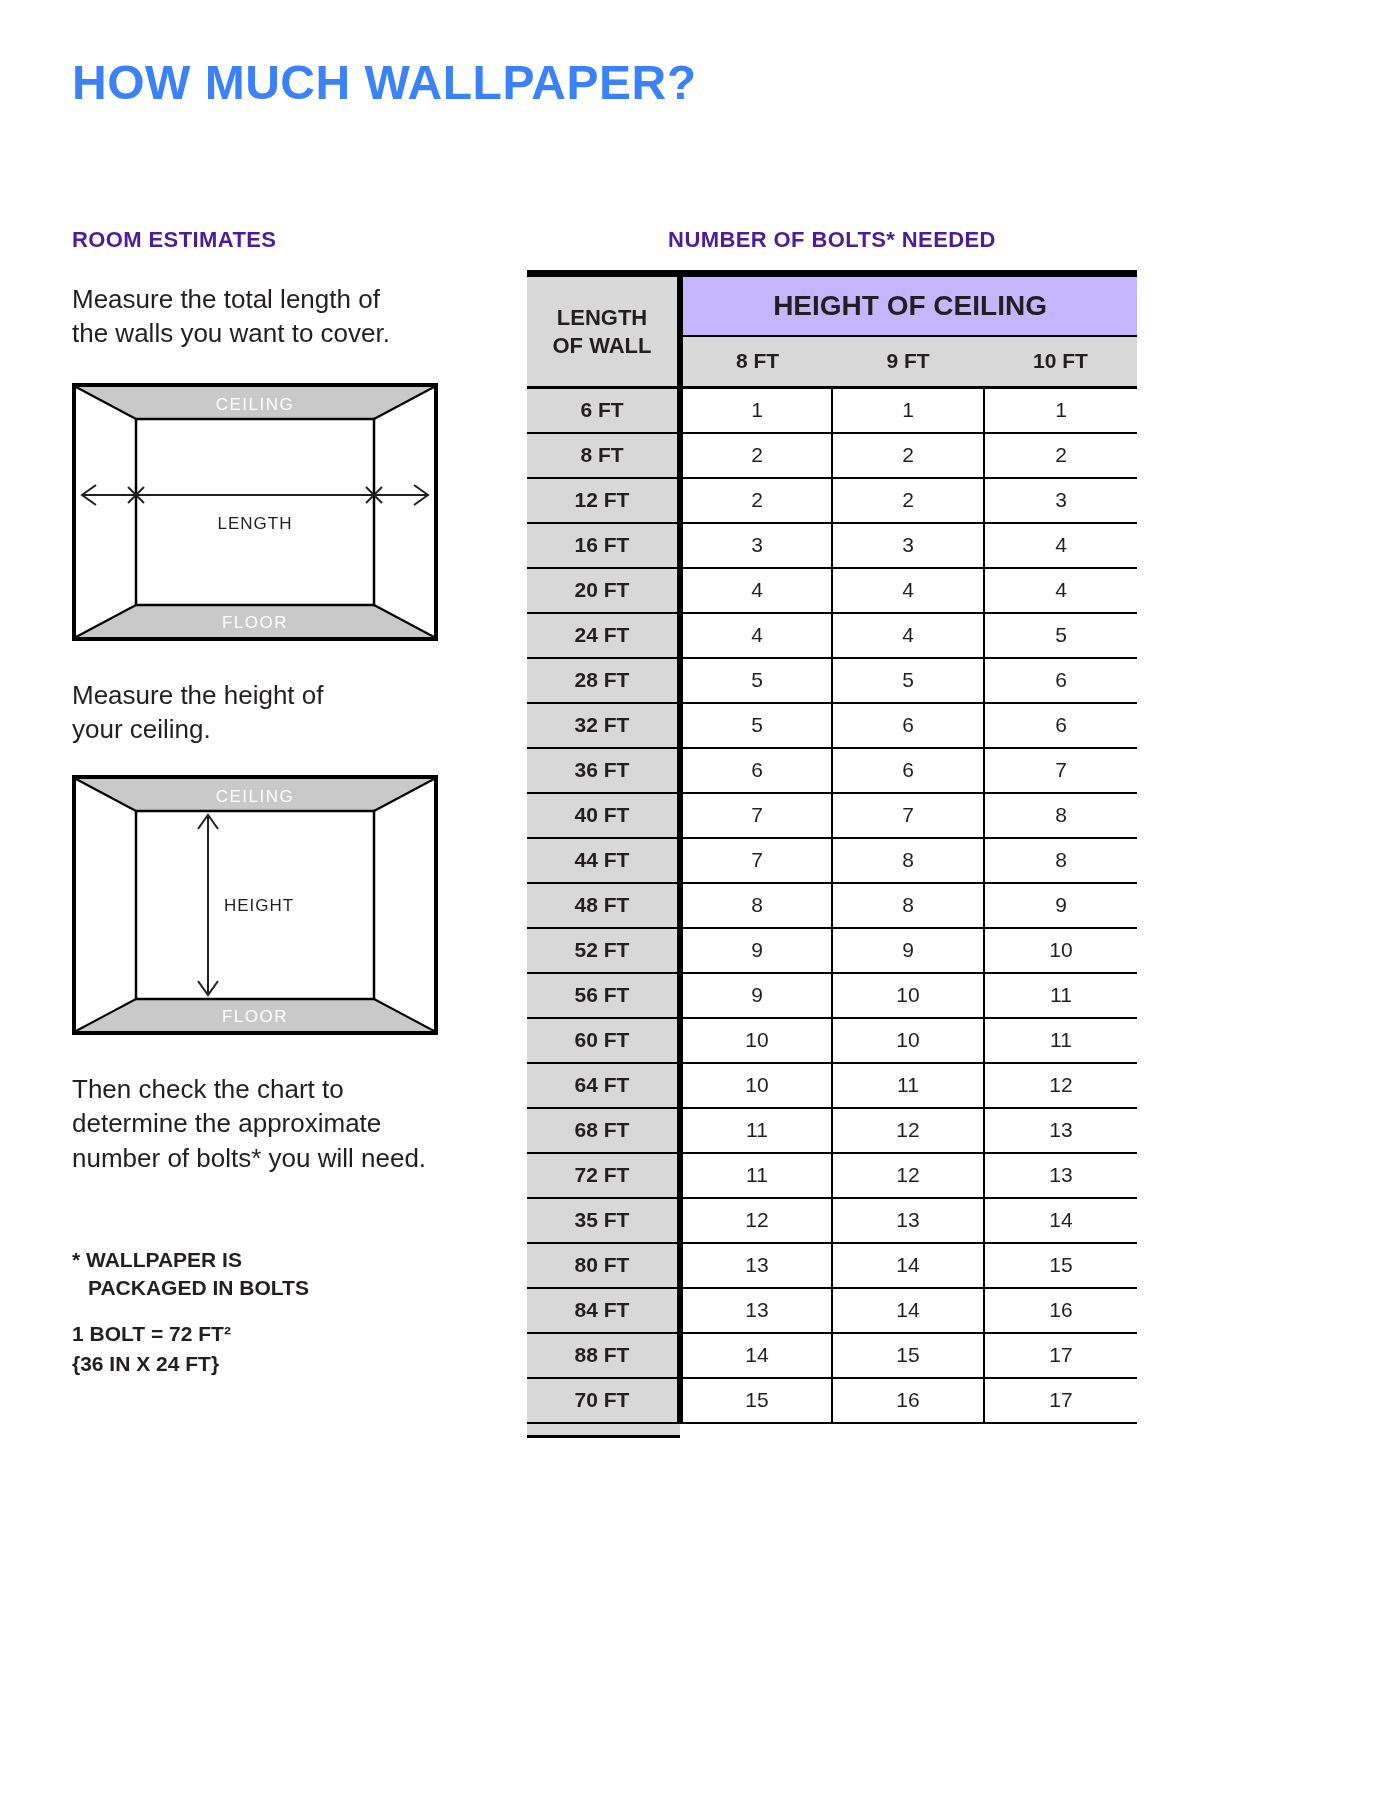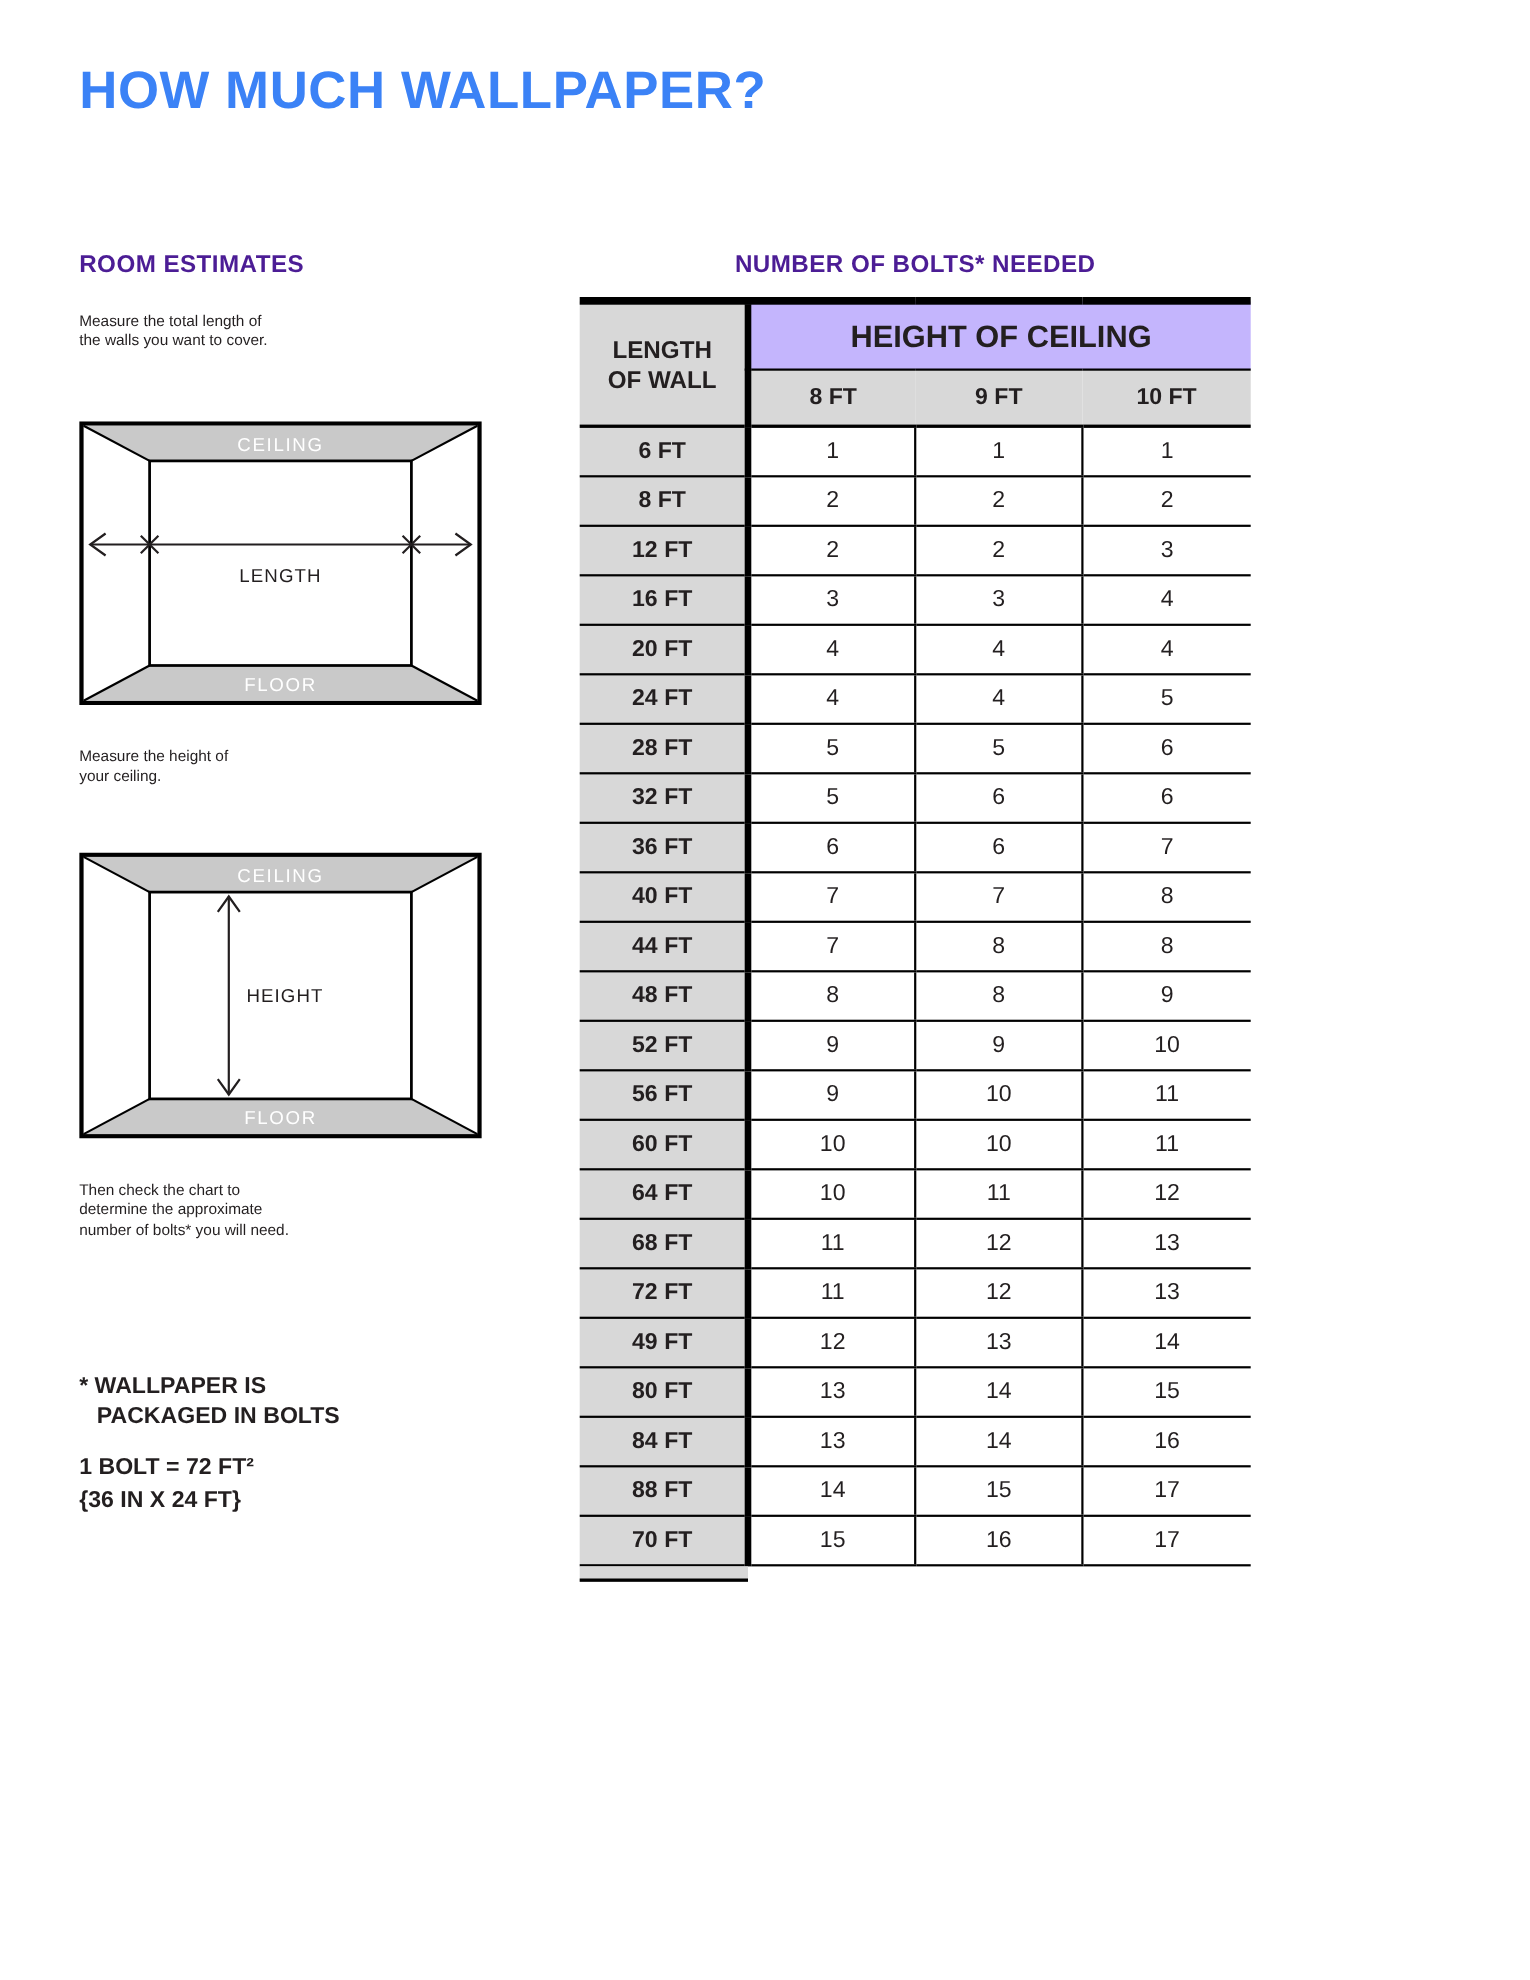--- a/index.html
+++ b/index.html
@@ -32,21 +32,21 @@
     color: #4c1d95;
   }
   #room-estimates-heading {
     position: absolute;
     left: 72px;
     top: 227px;
   }
   .para {
     position: absolute;
     left: 72px;
-    font-size: 14px;
+    font-size: 26px;
     line-height: 1.32;
     white-space: pre-line;
     color: #231f20;
   }
   .para1 { top: 282px; }
   .para2 { top: 678px; }
   .para3 { top: 1072px; }
   .diagram {
     position: absolute;
     left: 72px;
@@ -351,21 +351,21 @@
             <td>12</td>
             <td>13</td>
           </tr>
           <tr>
             <th class="row-label">72 FT</th>
             <td>11</td>
             <td>12</td>
             <td>13</td>
           </tr>
           <tr>
-            <th class="row-label">49 FT</th>
+            <th class="row-label">35 FT</th>
             <td>12</td>
             <td>13</td>
             <td>14</td>
           </tr>
           <tr>
             <th class="row-label">80 FT</th>
             <td>13</td>
             <td>14</td>
             <td>15</td>
           </tr>

